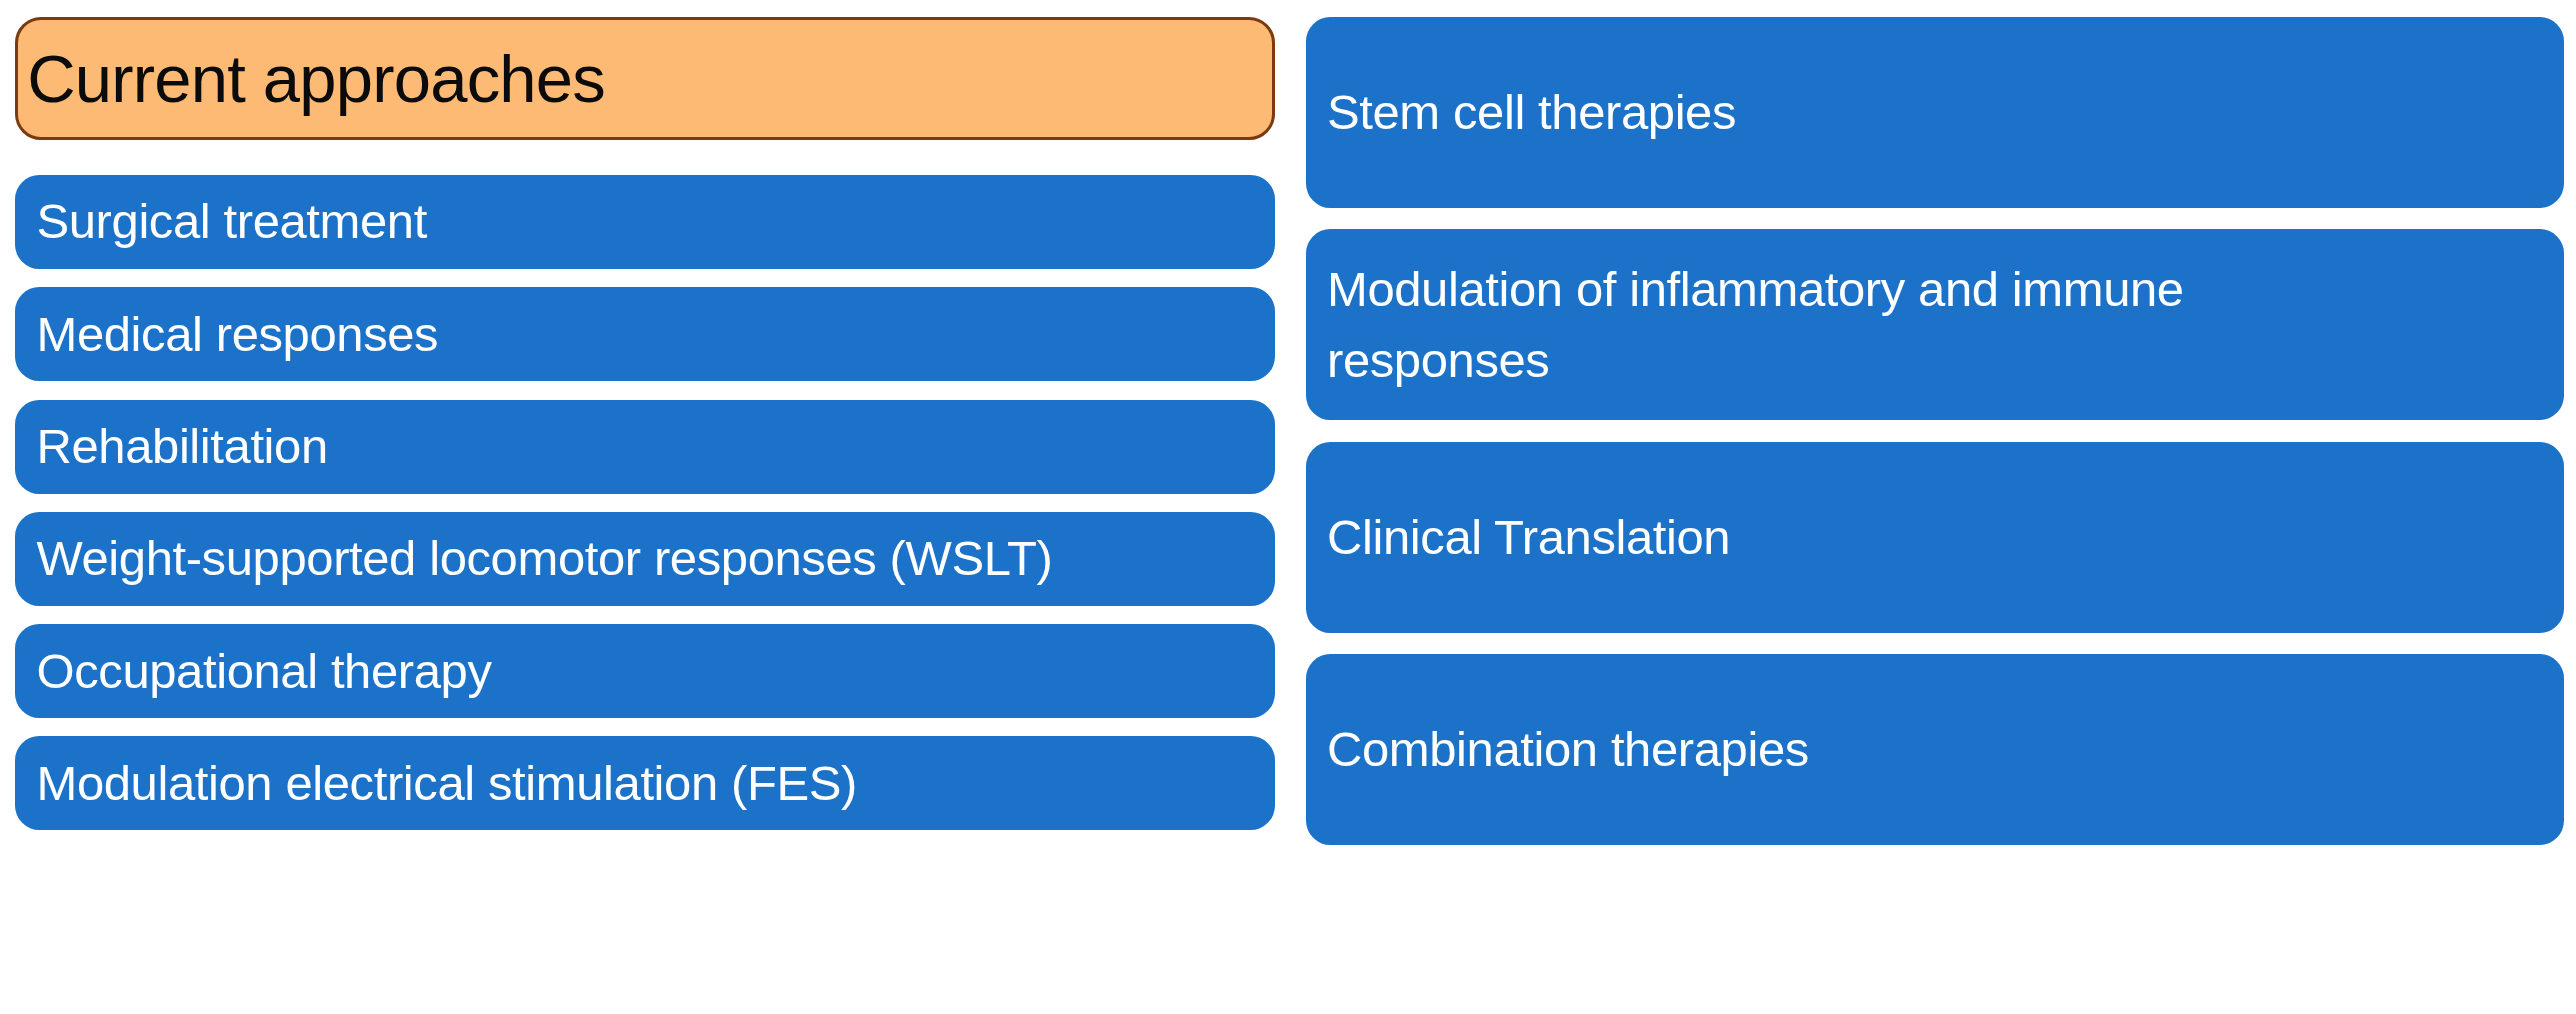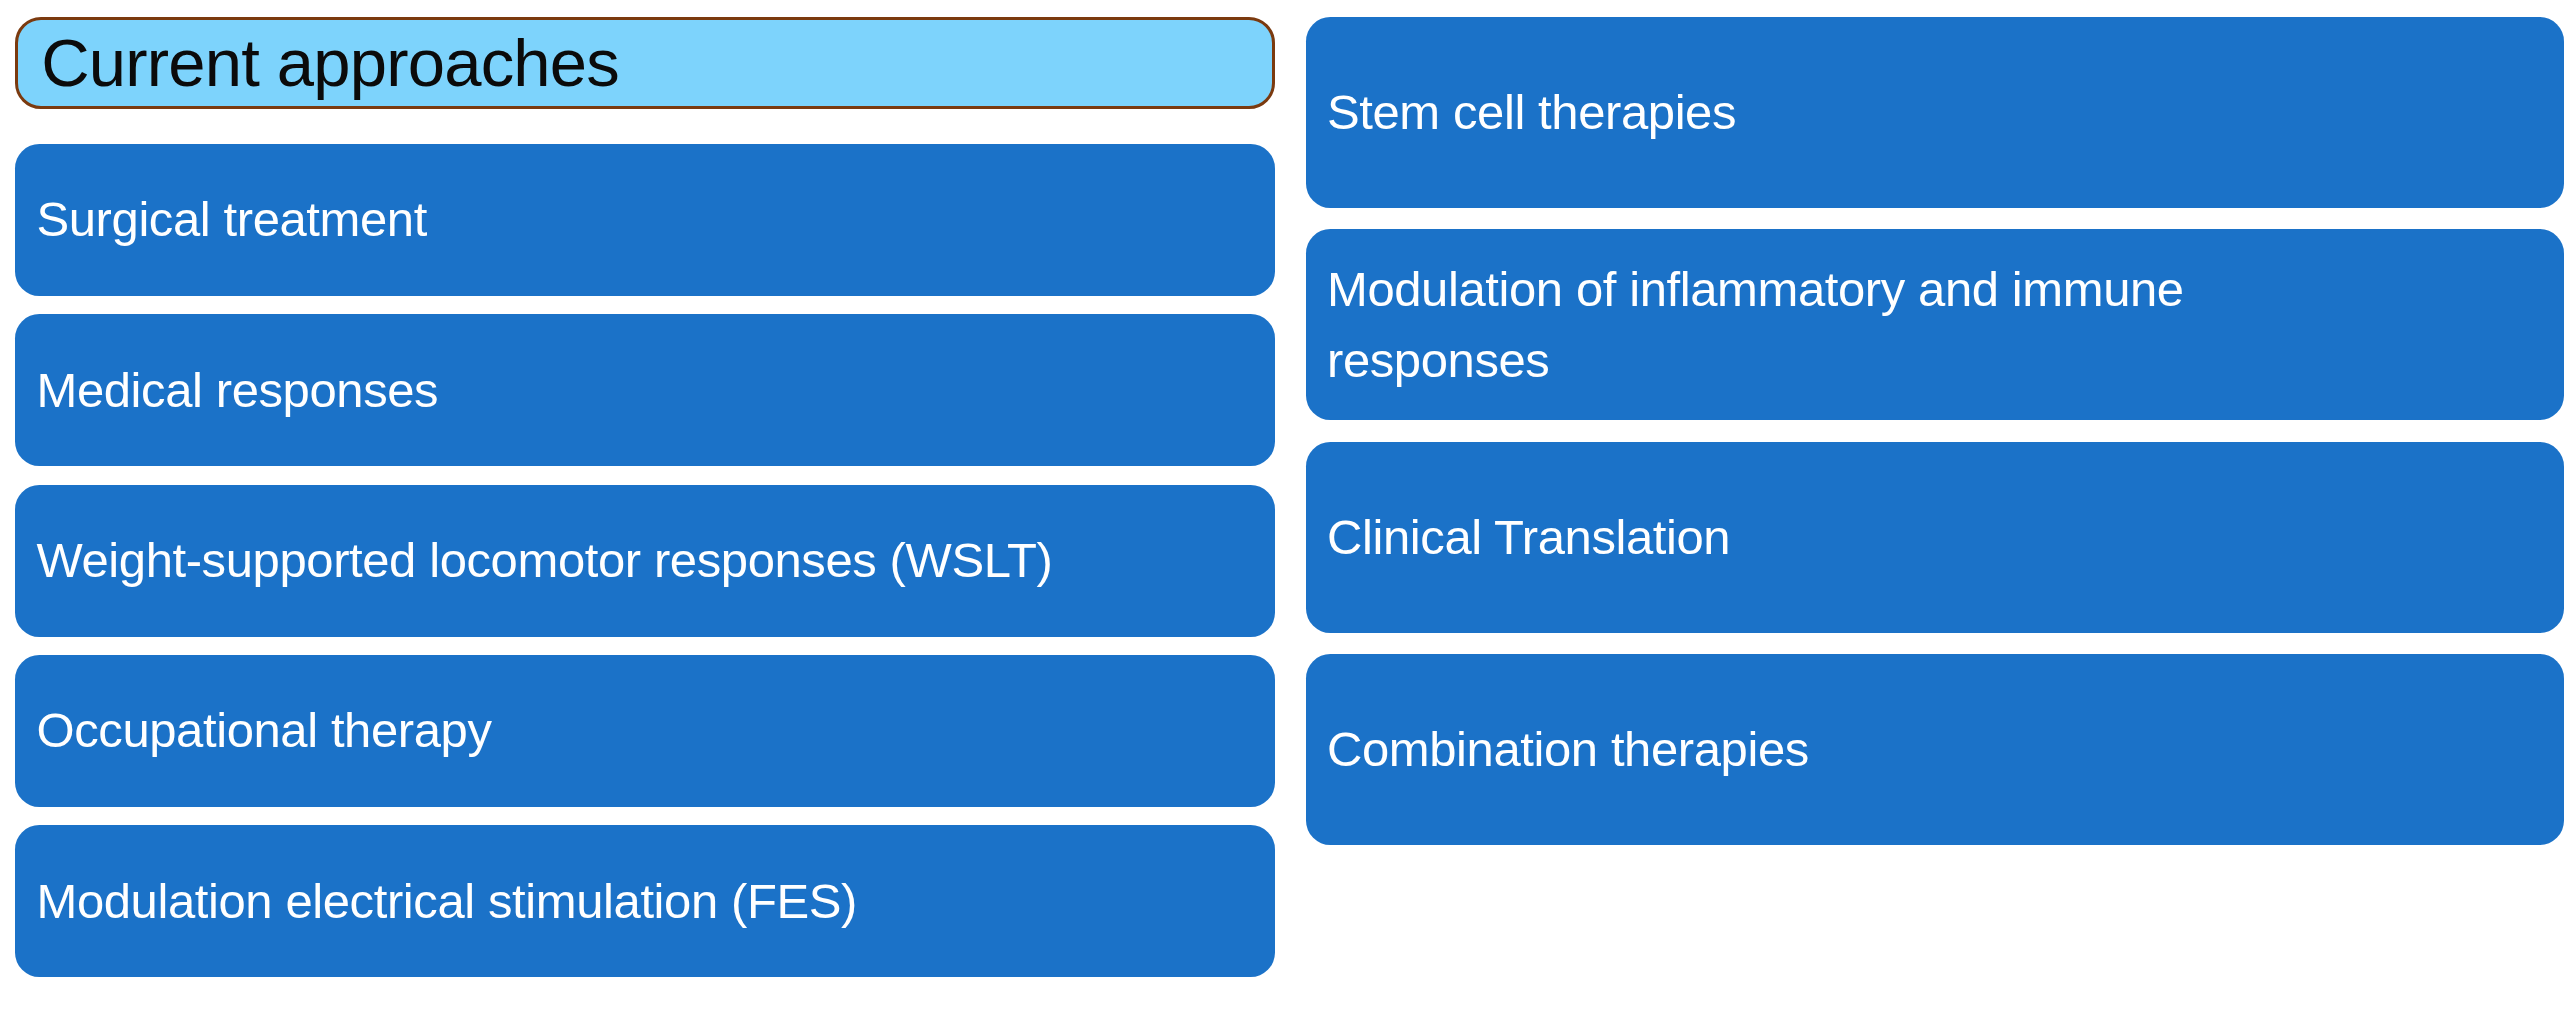--- a/index.html
+++ b/index.html
@@ -22,49 +22,49 @@
   .col {
     display: flex;
     flex-direction: column;
     box-sizing: border-box;
   }
   .col-left  { width: 1260px; }
   .col-right { width: 1258px; }
 
   .header {
     box-sizing: border-box;
-    height: 92px;
+    height: 123px;
     border-radius: 26px;
-    background: #7dd3fc;
+    background: #fdba74;
     border: 3.8px solid #7B3A0F;
     color: #0B0B0B;
     font-size: 67px;
     line-height: 1.1;
     display: flex;
     align-items: center;
-    padding: 0 23px;
+    padding: 0 9px;
     margin-bottom: 35px;
     letter-spacing: -0.8px;
     white-space: nowrap;
     overflow: hidden;
   }
   .item {
     box-sizing: border-box;
     border-radius: 24.4px;
     background: #1B72C8;
     color: #ffffff;
     font-size: 49px;
     line-height: 1.45;
     display: flex;
     align-items: center;
     padding: 0 21.3px;
     letter-spacing: -0.4px;
   }
   .col-left .item {
-    height: 152px;
+    height: 94px;
     margin-bottom: 18.3px;
   }
   .col-right .item {
     height: 191px;
     margin-bottom: 21.3px;
     align-items: center;
   }
   .item:last-child { margin-bottom: 0; }
   .col-right .item .txt {
     display: block;
@@ -76,20 +76,23 @@
 
 <div class="canvas">
 
   <div class="col col-left">
     <div class="header">Current approaches</div>
     <div class="item">
       <span class="txt">Surgical treatment</span>
     </div>
     <div class="item">
       <span class="txt">Medical responses</span>
+    </div>
+    <div class="item">
+      <span class="txt">Rehabilitation</span>
     </div>
     <div class="item">
       <span class="txt">Weight-supported locomotor responses (WSLT)</span>
     </div>
     <div class="item">
       <span class="txt">Occupational therapy</span>
     </div>
     <div class="item">
       <span class="txt">Modulation electrical stimulation (FES)</span>
     </div>

